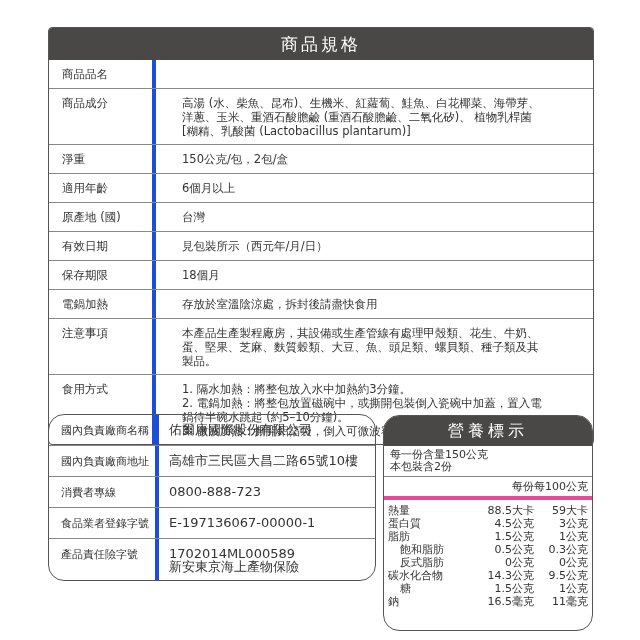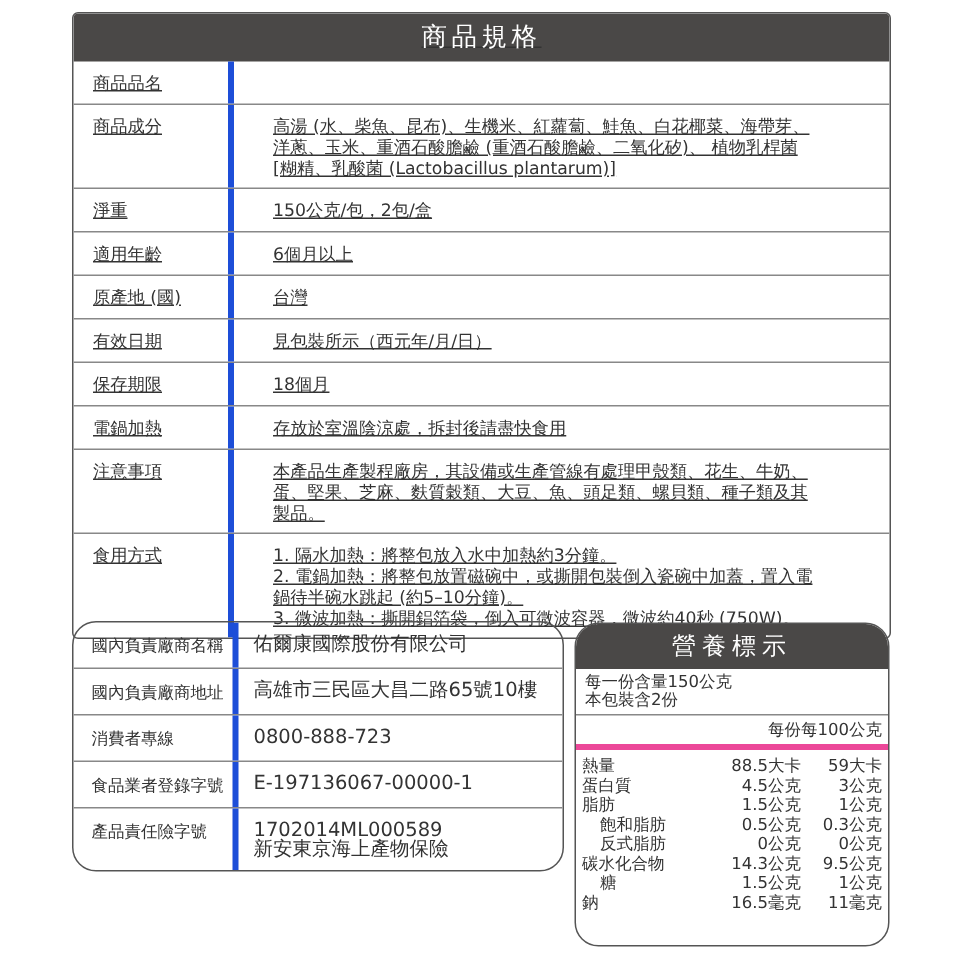--- a/index.html
+++ b/index.html
@@ -1,19 +1,19 @@
 <!DOCTYPE html>
 <html><head>
 <meta charset="utf-8">
 <style>
   html, body { margin: 0; padding: 0; background: #ffffff; }
   body { width: 640px; height: 640px; position: relative; overflow: hidden;
          font-family: "DejaVu Sans", "Liberation Sans", sans-serif; color: #333; }
-  .spec { position: absolute; left: 48px; top: 8px; width: 544px;
-          border: 1.5px solid #555; border-radius: 4px; overflow: hidden; text-decoration: underline; }
+  .spec { position: absolute; left: 48px; top: 27px; width: 544px;
+          border: 1.5px solid #555; border-radius: 4px; overflow: hidden; }
   .spec-head { height: 32px; background: #4a4847; color: #fff; font-size: 17px;
                letter-spacing: 3px; text-align: center; line-height: 32px; }
   .row { display: flex; border-top: 1px solid #888; }
   .row:first-of-type { border-top: none; }
   .lbl { width: 107px; padding: 7px 0 6px 13px; font-size: 11.5px; border-right: 4px solid #1d4ed8;
          flex-shrink: 0; box-sizing: border-box; }
   .val { padding: 7px 10px 6px 26px; font-size: 11.5px; line-height: 14px; white-space: pre-line; }
   .contact { position: absolute; left: 48px; top: 414px; width: 326px;
              border: 1.5px solid #555; border-radius: 16px; overflow: hidden; }
   .contact .lbl { width: 110px; padding: 8px 0 7px 12px; font-size: 11px; }

